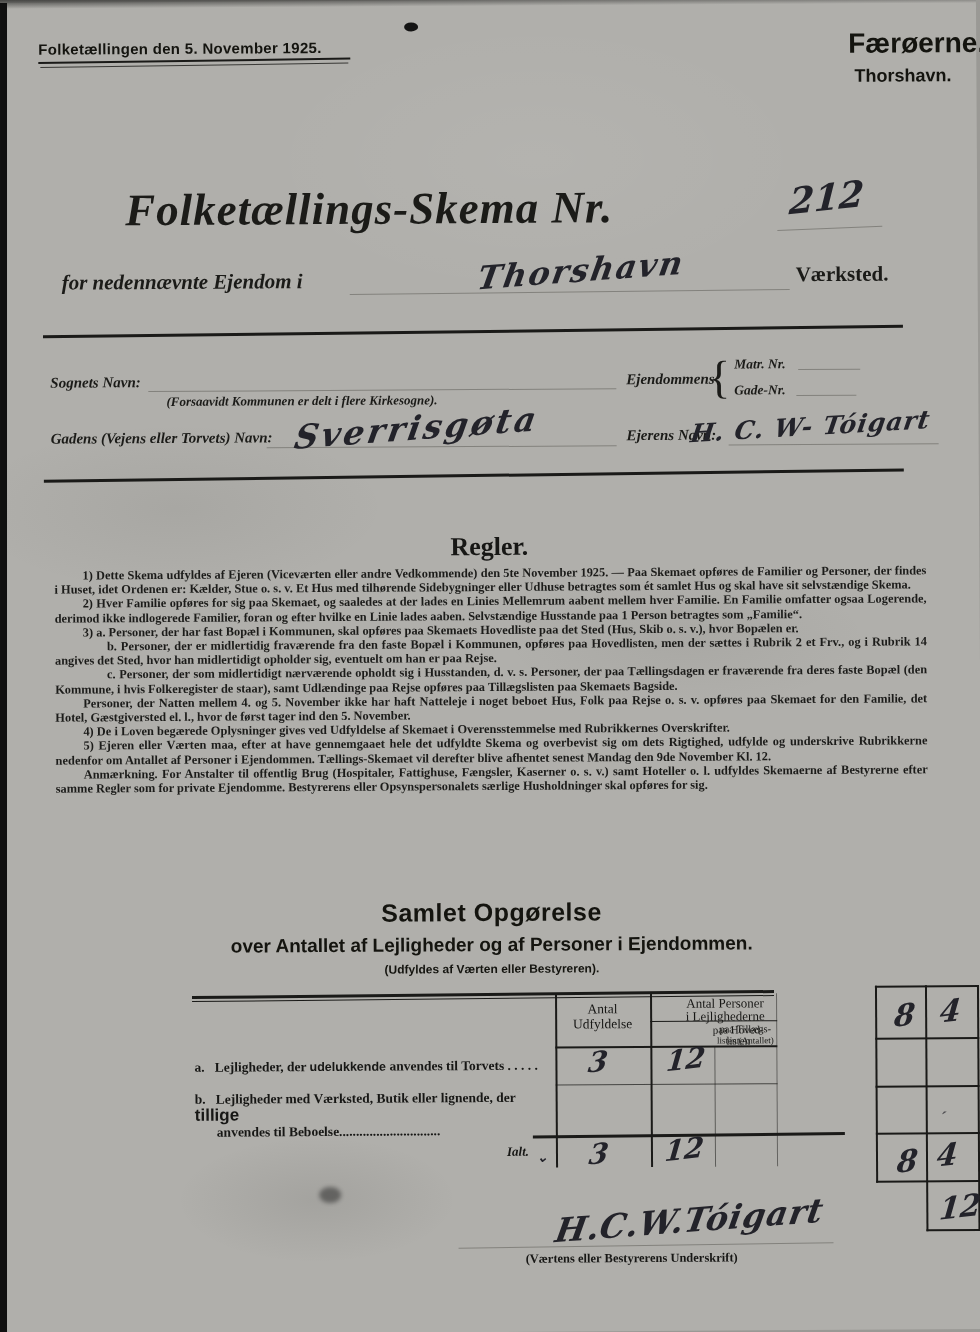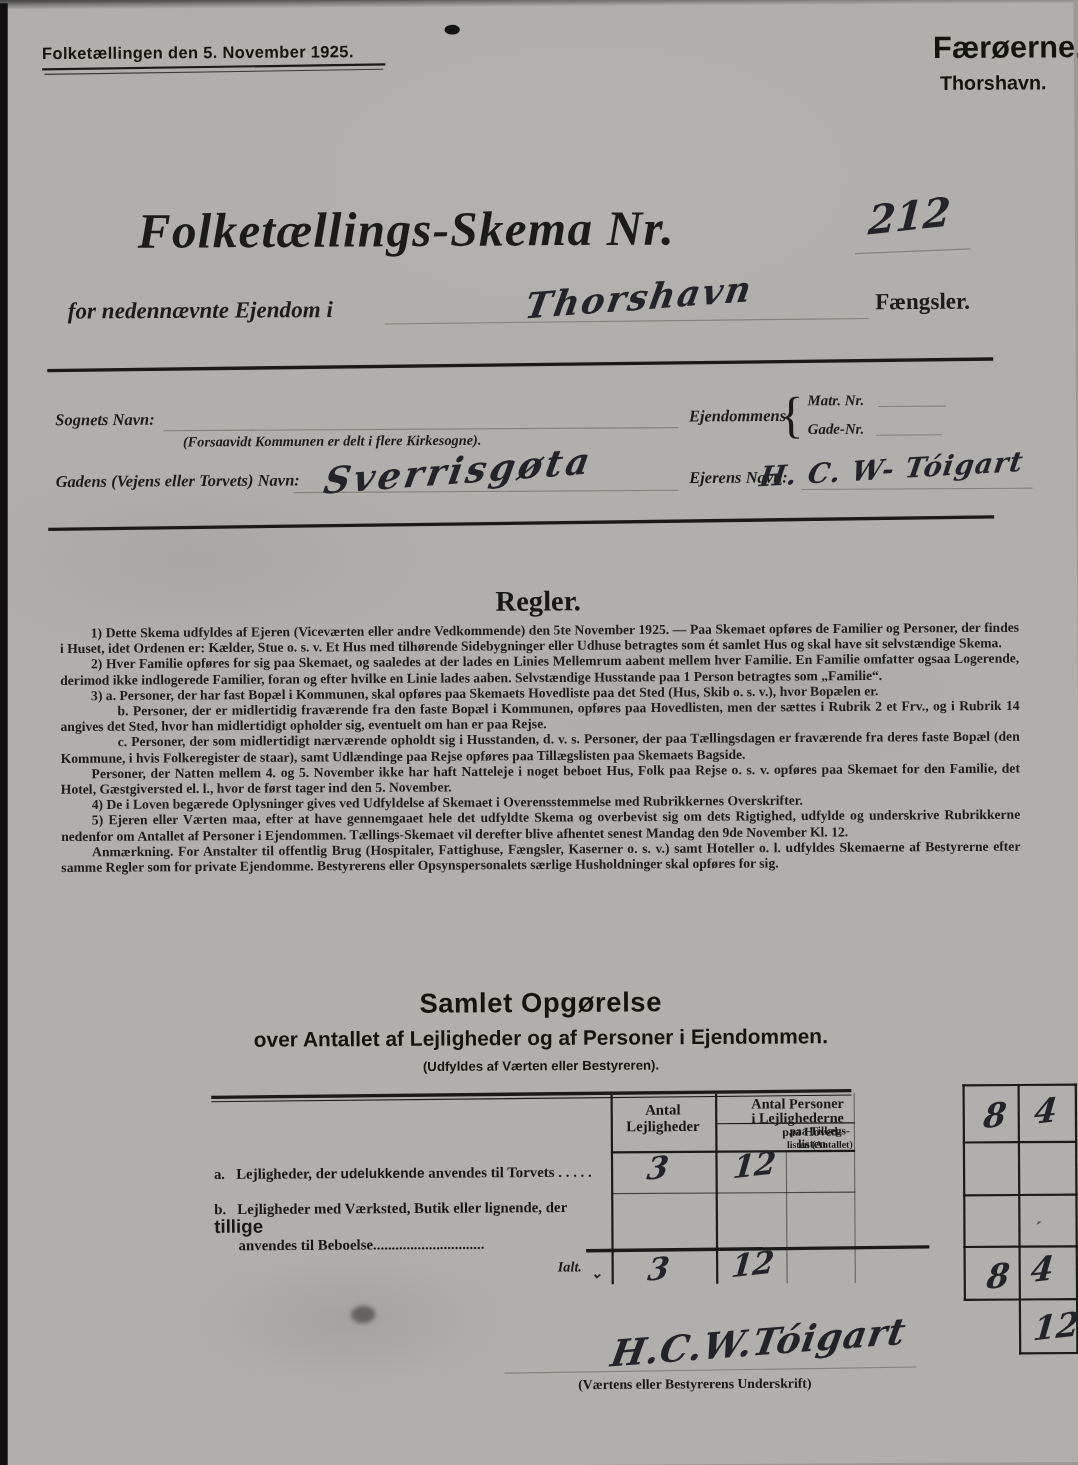--- a/index.html
+++ b/index.html
@@ -20,21 +20,21 @@
   .sansb{font-family:"Liberation Sans",sans-serif;font-weight:bold;color:#14140f;}
   .itb{font-style:italic;font-weight:bold;color:#1b1b18;}
   .hw{font-family:"DejaVu Serif",serif;font-style:italic;font-weight:bold;
       color:#23232a;white-space:nowrap;}
   .rules{position:absolute;left:55px;top:566px;width:872px;
          font-size:12.4px;line-height:14.2px;text-align:justify;
          font-weight:bold;color:#1c1c1a;}
   .rules p{margin:0;}
   .ind1{text-indent:28px;}
   .ind2{text-indent:52px;}
-  .tcell{position:absolute;text-align:center;font-weight:bold;color:#171715;}
+  .tcell{position:absolute;text-align:center;font-weight:normal;color:#171715;}
   .edge-left{position:absolute;left:0;top:0;width:7px;height:1332px;background:#101010;transform:rotate(.35deg);}
   .edge-top{position:absolute;left:0;top:-4px;width:980px;height:10px;
             background:linear-gradient(#3c3c3a,rgba(60,60,58,0));}
   .smudge{position:absolute;background:#141414;border-radius:50%;}
 </style>
 </head>
 <body>
 
 <div class="page">
 
@@ -50,21 +50,21 @@
   <div class="abs sansb" style="left:852px;top:30px;font-size:28px;">Færøerne.</div>
   <div class="abs sansb" style="left:858px;top:68px;font-size:18px;">Thorshavn.</div>
 
   <div class="abs itb" style="left:128px;top:182px;font-size:45px;letter-spacing:1px;">Folketællings-Skema Nr.</div>
   <div class="abs hw" style="left:792px;top:178px;font-size:36px;transform:rotate(-6deg) skewX(-10deg);">212</div>
   <div class="faintln" style="left:780px;top:230px;width:105px;transform:rotate(-2deg);"></div>
 
   <div class="abs itb" style="left:64px;top:268px;font-size:21px;">for nedennævnte Ejendom i</div>
   <div class="faintln" style="left:352px;top:292px;width:440px;transform:rotate(-.3deg);"></div>
   <div class="abs hw" style="left:480px;top:252px;font-size:32px;letter-spacing:2px;transform:rotate(-4deg) skewX(-14deg);">Thorshavn</div>
-  <div class="abs itb" style="left:798px;top:264px;font-size:21px;font-style:normal;">Fængsler.</div>
+  <div class="abs itb" style="left:798px;top:264px;font-size:21px;font-style:normal;">Værksted.</div>
 
   <div class="ln" style="left:45px;top:330px;width:860px;height:3px;transform:rotate(-.35deg);"></div>
 
   <div class="abs itb" style="left:52px;top:372px;font-size:15px;">Sognets Navn:</div>
   <div class="faintln" style="left:150px;top:389px;width:468px;"></div>
   <div class="abs itb" style="left:168px;top:392px;font-size:13px;">(Forsaavidt Kommunen er delt i flere Kirkesogne).</div>
 
   <div class="abs itb" style="left:628px;top:372px;font-size:15px;">Ejendommens</div>
   <div class="abs" style="left:710px;top:352px;font-size:46px;font-weight:normal;color:#1b1b18;">{</div>
   <div class="abs itb" style="left:736px;top:358px;font-size:13.5px;">Matr. Nr.</div>
@@ -105,21 +105,21 @@
   <div class="ln" style="left:648px;top:995px;width:2px;height:173px;"></div>
   <div class="ln" style="left:712px;top:1048px;width:1px;height:120px;opacity:.55;"></div>
   <div class="ln" style="left:774px;top:995px;width:1px;height:173px;opacity:.5;"></div>
   <div class="ln" style="left:648px;top:1022px;width:127px;height:1px;"></div>
   <div class="ln" style="left:553px;top:1047px;width:222px;height:2px;"></div>
   <div class="ln" style="left:553px;top:1085px;width:222px;height:1px;opacity:.7;"></div>
   <div class="ln" style="left:530px;top:1135px;width:312px;height:3px;transform:rotate(-.3deg);"></div>
 
   <div class="tcell" style="left:553px;top:1002px;width:95px;font-size:13.5px;line-height:15px;">
     <div>Antal</div>
-    <div>Lejligheder</div>
+    <div>Udfyldelse</div>
   </div>
   <div class="tcell" style="left:648px;top:998px;width:150px;font-size:13px;line-height:13px;">
     <div>Antal Personer</div>
     <div>i Lejlighederne</div>
   </div>
   <div class="tcell" style="left:668px;top:1026px;width:64px;font-size:11px;line-height:10.5px;margin-left:36px;">
     <div>paa Hoved-</div>
     <div>listen</div>
   </div>
   <div class="tcell" style="left:710px;top:1026px;width:66px;font-size:10.5px;line-height:10.5px;">

